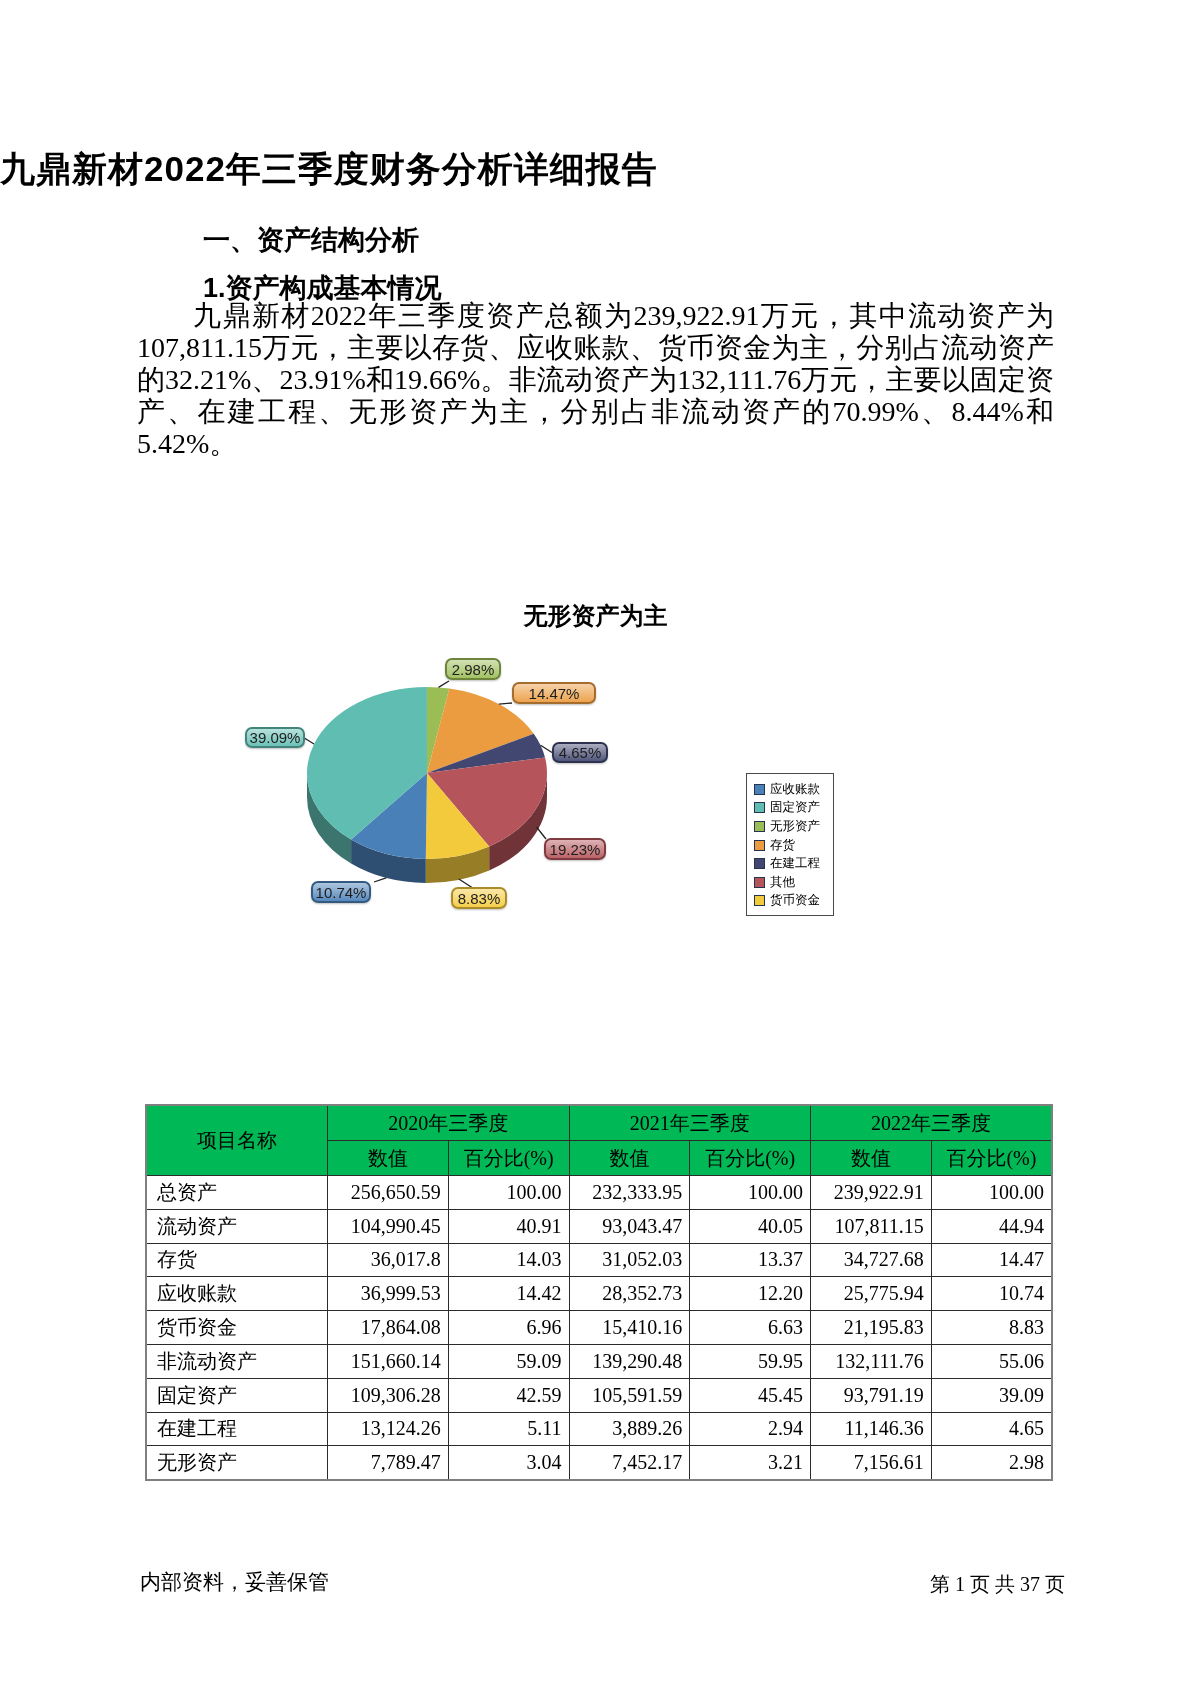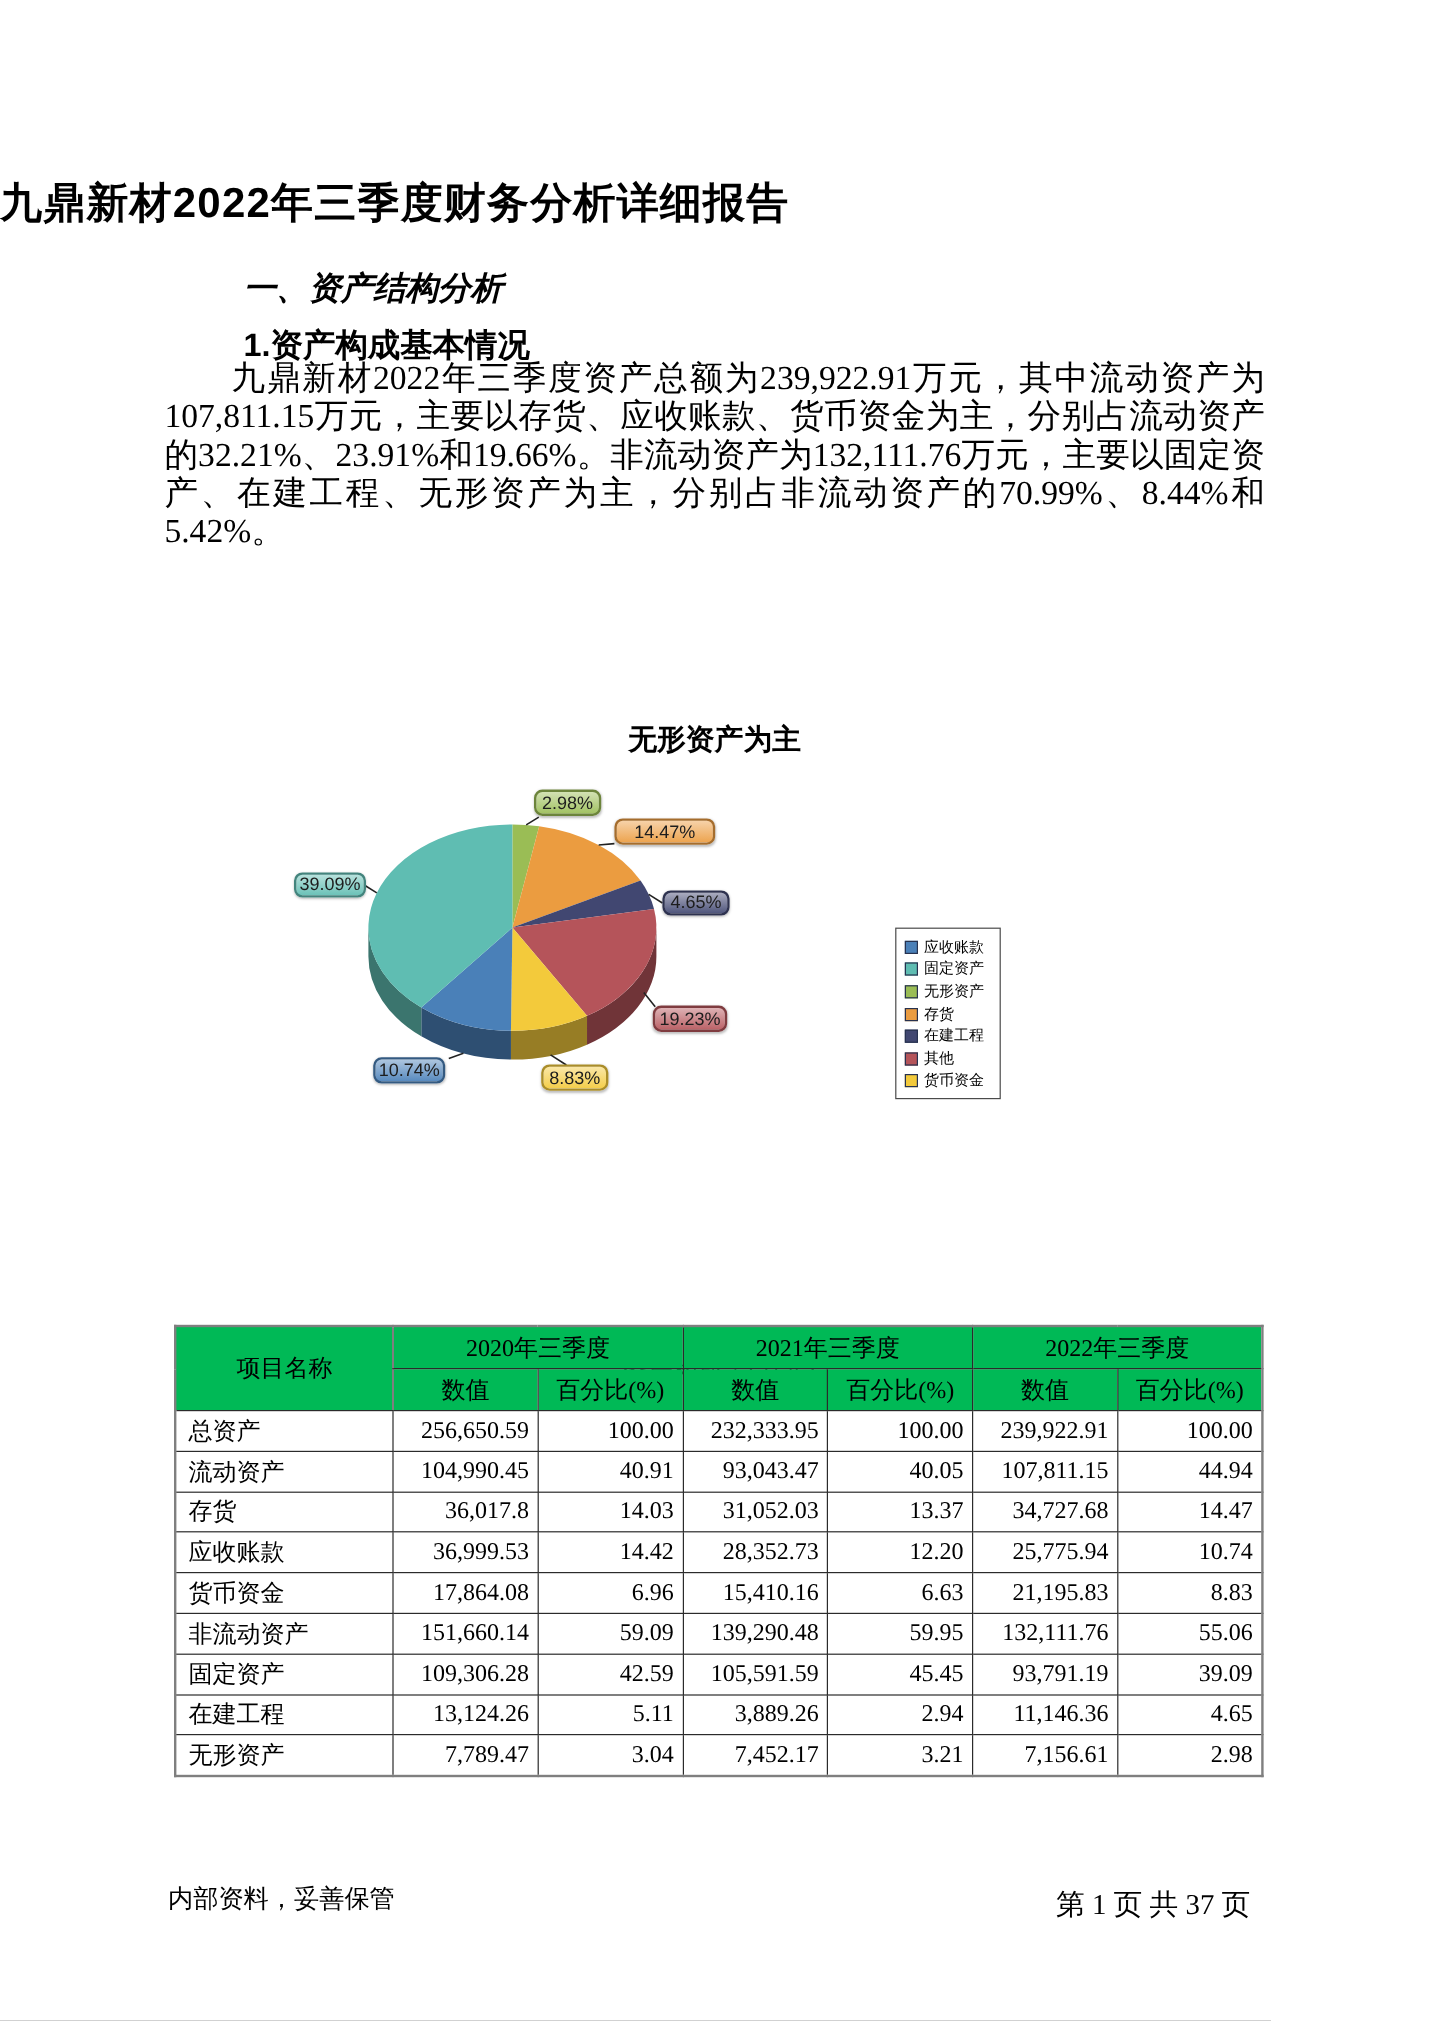--- a/index.html
+++ b/index.html
@@ -7,21 +7,21 @@
     position:relative;width:1191px;height:1684px;background:#ffffff;
     margin:0 auto;overflow:hidden;
     font-family:"Liberation Serif",serif;color:#000;
   }
   .report-title{
     position:absolute;top:146px;left:0;width:1191px;text-align:left;
     font-family:"Liberation Sans",sans-serif;font-weight:bold;font-size:35px;letter-spacing:1px;
   }
   .h2{
     position:absolute;left:203px;top:222px;
-    font-family:"Liberation Sans",sans-serif;font-weight:bold;font-size:27px;font-style:italic;
+    font-family:"Liberation Sans",sans-serif;font-weight:bold;font-size:27px;
   }
   .h3{
     position:absolute;left:203px;top:270px;
     font-family:"Liberation Sans",sans-serif;font-weight:bold;font-size:27px;
   }
   .para{
     position:absolute;left:137px;top:300px;width:917px;
     font-size:28px;line-height:32px;text-align:justify;text-indent:2em;
     font-family:"Liberation Serif",serif;
   }
@@ -57,22 +57,22 @@
   .fin-table th,.fin-table td{border:1px solid #2b2b2b;padding:0;overflow:hidden;white-space:nowrap;}
   .fin-table thead th{background:#00b956;font-weight:normal;text-align:center;height:34px;}
   .fin-table td{height:32.8px;}
   .fin-table td.rowname{text-align:left;padding-left:10px;}
   .fin-table td.num{text-align:right;padding-right:7px;}
   .footer-left{
     position:absolute;left:140px;top:1568px;
     font-family:"Liberation Sans",sans-serif;font-size:21px;
   }
   .footer-right{
-    position:absolute;right:149px;top:1571px;
-    font-family:"Liberation Serif",serif;font-size:24px;
+    position:absolute;right:126px;top:1571px;
+    font-family:"Liberation Serif",serif;font-size:20px;
   }
 </style>
 </head>
 <body>
 
 <div class="page">
 
   <div class="report-title">九鼎新材2022年三季度财务分析详细报告</div>
   <div class="h2">一、资产结构分析</div>
   <div class="h3">1.资产构成基本情况</div>

